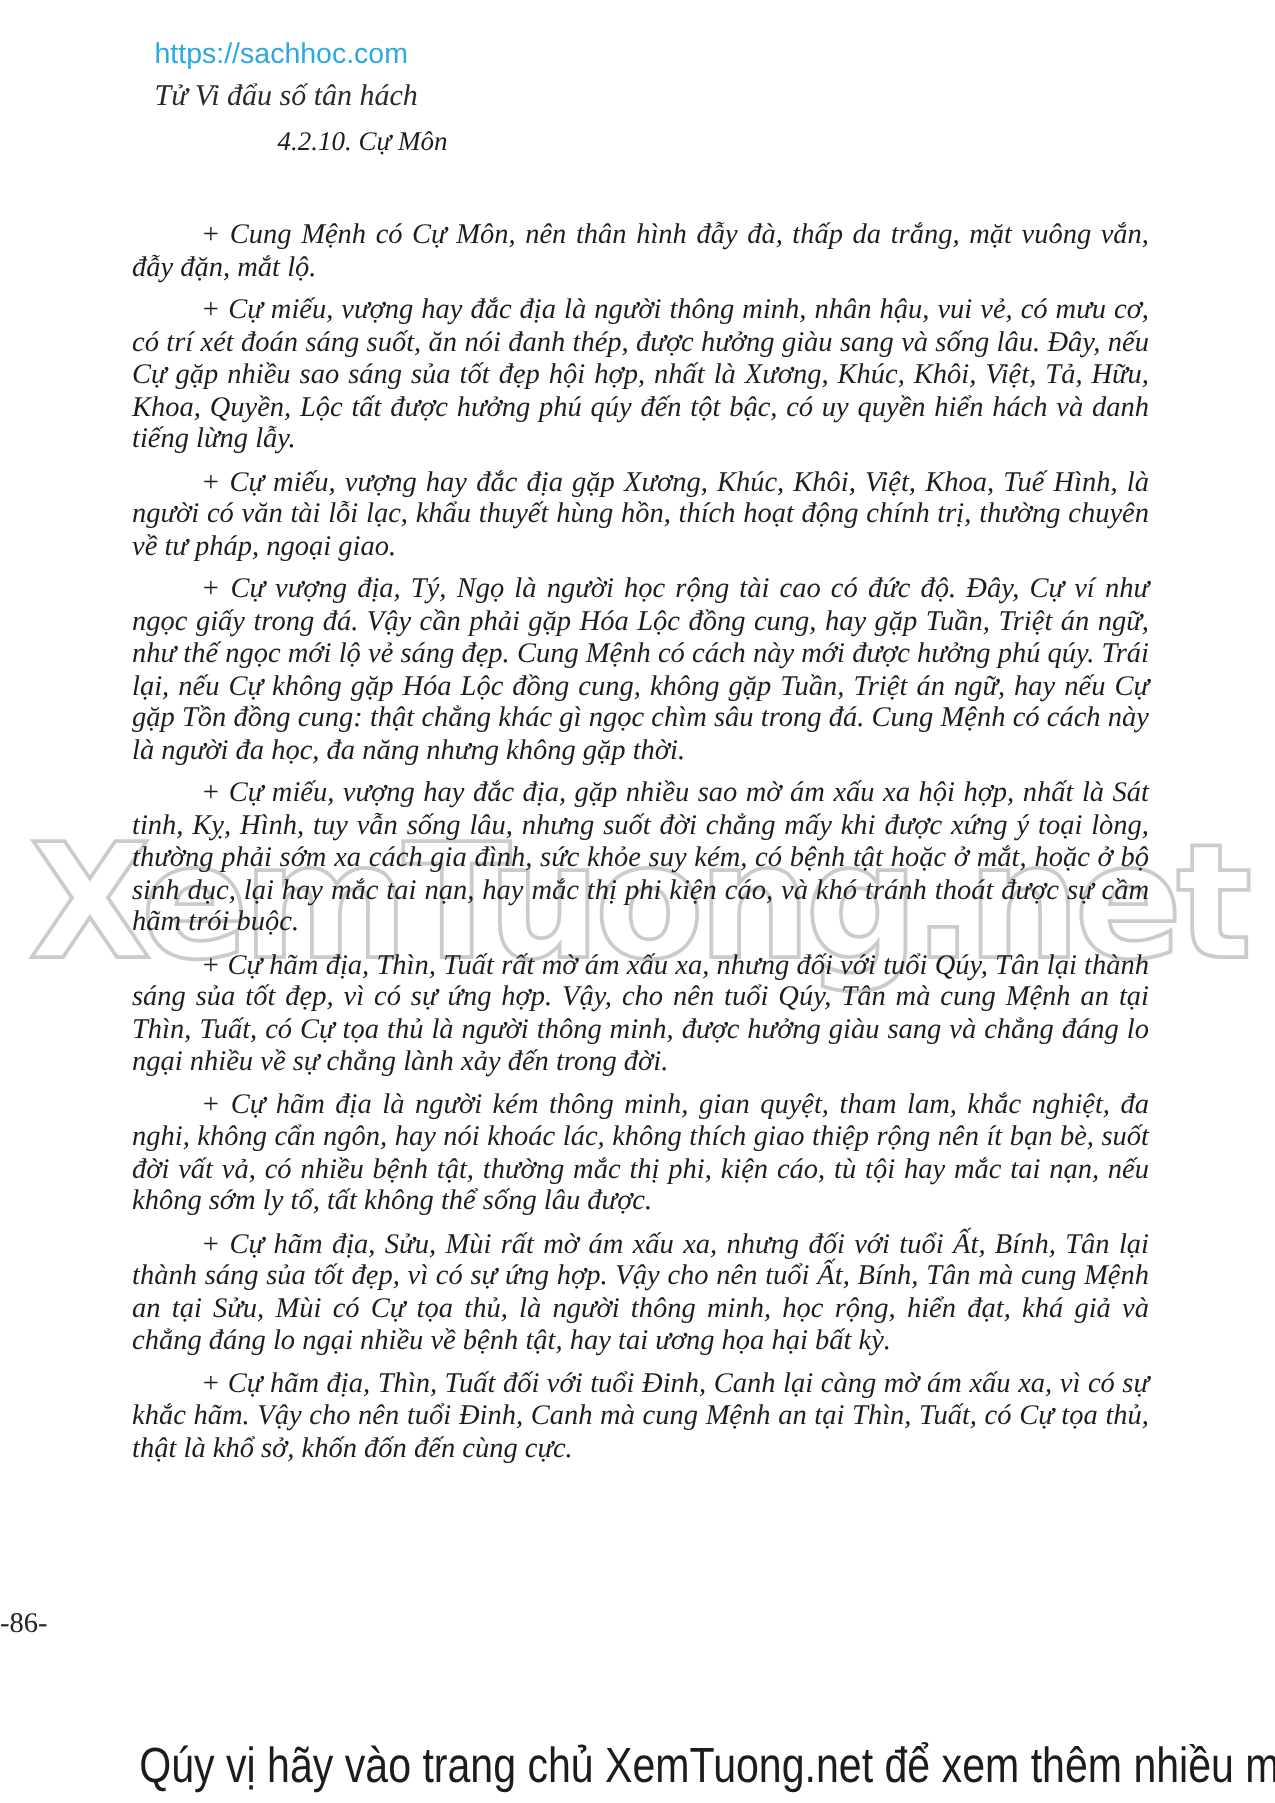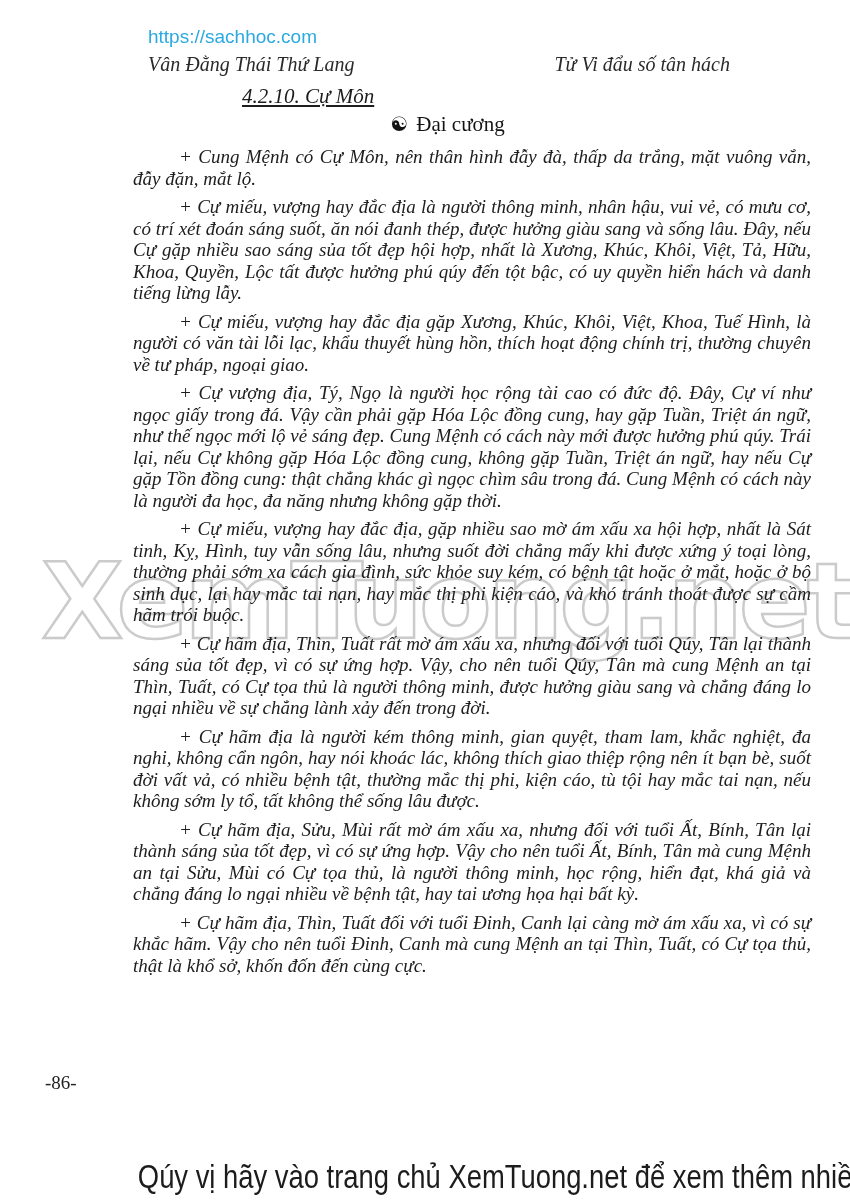--- a/index.html
+++ b/index.html
@@ -4,38 +4,37 @@
 <style>
   html, body { margin: 0; padding: 0; }
   body {
     width: 850px; height: 1202px;
     background: #ffffff;
     font-family: "Liberation Serif", serif;
     color: #1d1d1d;
     position: relative;
     overflow: hidden;
   }
-  .page { position: absolute; inset: 0; margin-left: 45px; }
+  .page { position: absolute; inset: 0; }
 
   .site-link {
     position: absolute; top: 26px; left: 103px;
     font-family: "Liberation Sans", sans-serif;
     font-size: 19px; color: #2ba9e0; text-decoration: none;
     z-index: 3;
   }
   .running-head {
     position: absolute; top: 53px; left: 103px; right: 120px;
     display: flex; justify-content: space-between;
     font-style: italic; font-size: 20px; color: #2a2a2a;
     z-index: 3;
   }
   .section-heading {
-    position: absolute; top: 84px; left: 197px;
-    font-style: italic; font-size: 21px;
-    text-decoration: underline;
+    position: absolute; top: 84px; left: 185px;
+    font-style: italic; font-size: 18px;
     z-index: 3;
     padding-right: 8px;
   }
   .subheading {
     position: absolute; top: 112px; left: 0; width: 100%;
     text-align: center; font-size: 21px; color: #141414;
     z-index: 3;
   }
   .subheading .yy { font-size: 20px; margin-right: 8px; }
 
@@ -87,29 +86,25 @@
   }
 </style>
 </head>
 <body>
 
 <div class="page">
 
   <a class="site-link" href="#">https://sachhoc.com</a>
 
   <div class="running-head">
-    <span>Vân Đằng Thái Thứ Lang</span>
     <span>Tử Vi đẩu số tân hách</span>
   </div>
 
   <div class="section-heading">4.2.10. Cự Môn</div>
 
-  <div class="subheading">
-    <span class="yy">☯</span><span>Đại cương</span>
-  </div>
 
   <div class="watermark">XemTuong.net</div>
 
   <div class="body-text">
     <p>+ Cung Mệnh có Cự Môn, nên thân hình đẫy đà, thấp da trắng, mặt vuông vắn, đẫy đặn, mắt lộ.</p>
     <p>+ Cự miếu, vượng hay đắc địa là người thông minh, nhân hậu, vui vẻ, có mưu cơ, có trí xét đoán sáng suốt, ăn nói đanh thép, được hưởng giàu sang và sống lâu. Đây, nếu Cự gặp nhiều sao sáng sủa tốt đẹp hội hợp, nhất là Xương, Khúc, Khôi, Việt, Tả, Hữu, Khoa, Quyền, Lộc tất được hưởng phú qúy đến tột bậc, có uy quyền hiển hách và danh tiếng lừng lẫy.</p>
     <p>+ Cự miếu, vượng hay đắc địa gặp Xương, Khúc, Khôi, Việt, Khoa, Tuế Hình, là người có văn tài lỗi lạc, khẩu thuyết hùng hồn, thích hoạt động chính trị, thường chuyên về tư pháp, ngoại giao.</p>
     <p>+ Cự vượng địa, Tý, Ngọ là người học rộng tài cao có đức độ. Đây, Cự ví như ngọc giấy trong đá. Vậy cần phải gặp Hóa Lộc đồng cung, hay gặp Tuần, Triệt án ngữ, như thế ngọc mới lộ vẻ sáng đẹp. Cung Mệnh có cách này mới được hưởng phú qúy. Trái lại, nếu Cự không gặp Hóa Lộc đồng cung, không gặp Tuần, Triệt án ngữ, hay nếu Cự gặp Tồn đồng cung: thật chẳng khác gì ngọc chìm sâu trong đá. Cung Mệnh có cách này là người đa học, đa năng nhưng không gặp thời.</p>
     <p>+ Cự miếu, vượng hay đắc địa, gặp nhiều sao mờ ám xấu xa hội hợp, nhất là Sát tinh, Kỵ, Hình, tuy vẫn sống lâu, nhưng suốt đời chẳng mấy khi được xứng ý toại lòng, thường phải sớm xa cách gia đình, sức khỏe suy kém, có bệnh tật hoặc ở mắt, hoặc ở bộ sinh dục, lại hay mắc tai nạn, hay mắc thị phi kiện cáo, và khó tránh thoát được sự cầm hãm trói buộc.</p>
     <p>+ Cự hãm địa, Thìn, Tuất rất mờ ám xấu xa, nhưng đối với tuổi Qúy, Tân lại thành sáng sủa tốt đẹp, vì có sự ứng hợp. Vậy, cho nên tuổi Qúy, Tân mà cung Mệnh an tại Thìn, Tuất, có Cự tọa thủ là người thông minh, được hưởng giàu sang và chẳng đáng lo ngại nhiều về sự chẳng lành xảy đến trong đời.</p>

